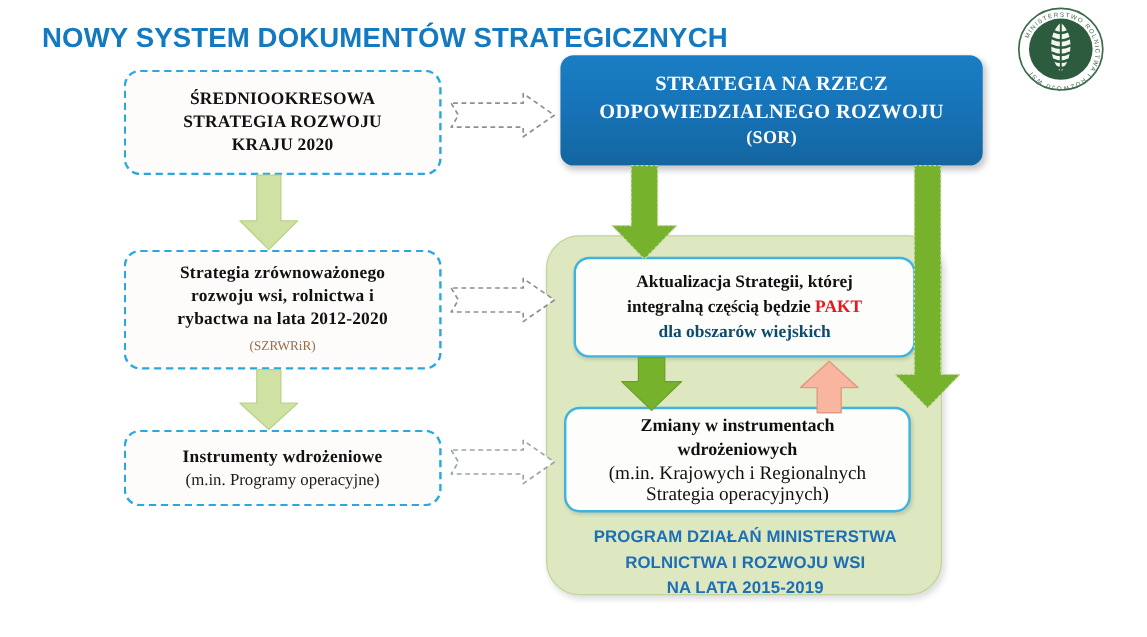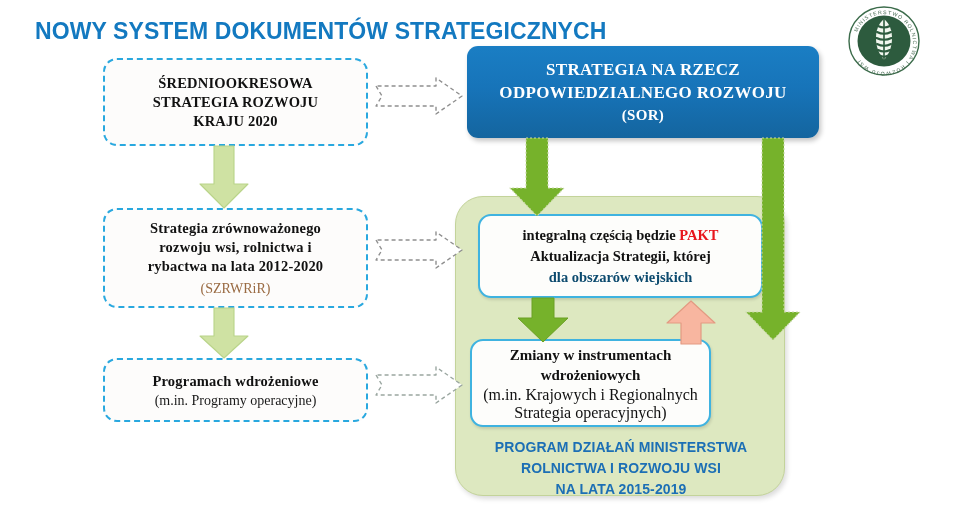--- a/index.html
+++ b/index.html
@@ -49,21 +49,21 @@
     letter-spacing:.2px;
   }
   .dashbox .subtxt{
     font-size:14px;
     line-height:16px;
     margin-top:2px;
     color:#1a1a1a;
   }
   .dashbox .subtxt.brown{
     color:#9a6b43;
-    font-size:14px;
+    font-size:11px;
     margin-top:5px;
   }
 
   #box-sredniookresowa{left:103px;top:58px;width:265px;height:88px;}
   #box-szrwrir{left:103px;top:208px;width:265px;height:100px;}
   #box-instrumenty{left:103px;top:358px;width:265px;height:64px;}
 
   
   #box-sor{
     position:absolute;left:467px;top:46px;width:352px;height:92px;
@@ -116,21 +116,21 @@
     color:#111111;
     box-shadow:1px 2px 3px rgba(0,0,0,.12);
   }
   #box-aktualizacja{left:478px;top:214px;width:285px;height:84px;}
   #box-aktualizacja .ln{
     font-weight:bold;font-size:14.5px;line-height:21px;
   }
   .pakt{color:#e8161d;}
   .pakt-line{color:#0c4a6e;font-weight:bold;}
 
-  #box-zmiany{left:470px;top:339px;width:241px;height:88px;}
+  #box-zmiany{left:470px;top:339px;width:289px;height:88px;}
   #box-zmiany .bold{
     font-weight:bold;font-size:15px;line-height:20px;
   }
   #box-zmiany .sub{
     font-size:16px;line-height:16.5px;margin-top:2px;
   }
 
   
   .arrow{position:absolute;}
   .arrow svg{display:block;overflow:visible;}
@@ -192,38 +192,38 @@
     <div class="maintxt">
       <div>Strategia zrównoważonego</div>
       <div>rozwoju wsi, rolnictwa i</div>
       <div>rybactwa na lata 2012-2020</div>
     </div>
     <div class="subtxt brown">(SZRWRiR)</div>
   </div>
 
   <div class="dashbox" id="box-instrumenty">
     <div class="maintxt">
-      <div>Programach wdrożeniowe</div>
+      <div>Instrumenty wdrożeniowe</div>
     </div>
     <div class="subtxt">(m.in. Programy operacyjne)</div>
   </div>
 
   <div id="box-sor">
     <div>STRATEGIA NA RZECZ</div>
     <div>ODPOWIEDZIALNEGO ROZWOJU</div>
     <div class="sor-line3">(SOR)</div>
   </div>
 
   <div id="green-container"></div>
 
   <div class="innerbox" id="box-aktualizacja">
+    <div class="ln">Aktualizacja Strategii, której</div>
     <div class="ln">
       <span>integralną częścią będzie </span><span class="pakt">PAKT</span>
     </div>
-    <div class="ln">Aktualizacja Strategii, której</div>
     <div class="ln pakt-line">dla obszarów wiejskich</div>
   </div>
 
   <div class="innerbox" id="box-zmiany">
     <div class="bold">Zmiany w instrumentach</div>
     <div class="bold">wdrożeniowych</div>
     <div class="sub">(m.in. Krajowych i Regionalnych</div>
     <div class="sub">Strategia operacyjnych)</div>
   </div>
 

